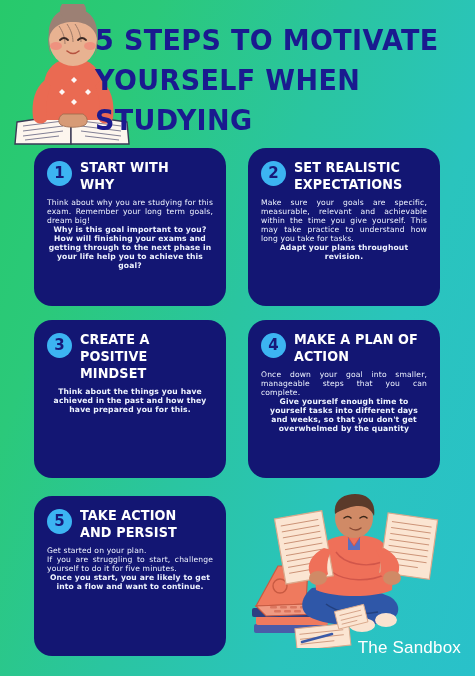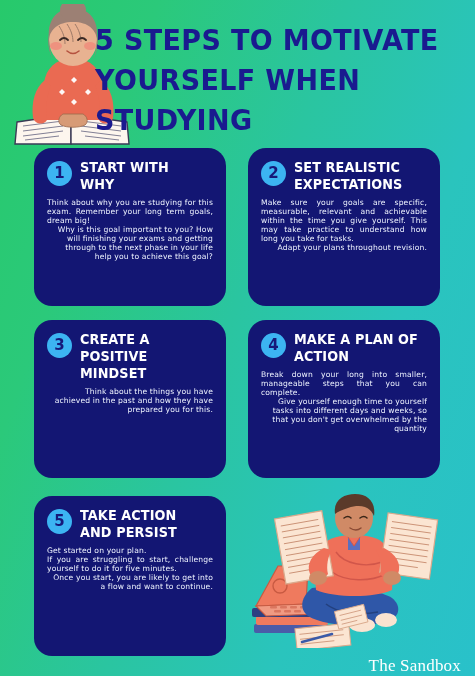--- a/index.html
+++ b/index.html
@@ -120,29 +120,29 @@
 
   .card-body p {
     color: #eef3ff;
     font-family: "DejaVu Sans", sans-serif;
     font-size: 7.6px;
     line-height: 9px;
     text-align: justify;
     text-justify: inter-word;
     letter-spacing: 0.15px;
   }
-  .card-body p:last-child { text-align: right; }
+  .card-body p:last-child { text-align: center; font-weight: bold; }
 
   
   .footer-brand {
     position: absolute;
     right: 14px;
-    bottom: 0;
+    bottom: 18px;
     color: #ffffff;
-    font-family: Liberation Serif, serif;
+    font-family: Liberation Sans, sans-serif;
     font-size: 17px;
     letter-spacing: 0.2px;
   }
 </style>
 </head>
 <body>
 
 <div class="header">
 
   <svg class="illus-woman" viewBox="0 0 128 146">
@@ -227,21 +227,21 @@
       <p>Think about the things you have achieved in the past and how they have prepared you for this.</p>
     </div>
   </div>
 
   <div class="card card-4">
     <div class="card-head">
       <div class="badge">4</div>
       <div class="card-title">MAKE A PLAN OF ACTION</div>
     </div>
     <div class="card-body">
-      <p>Break down your long into smaller, manageable steps that you can complete.</p>
+      <p>Once down your goal into smaller, manageable steps that you can complete.</p>
       <p>Give yourself enough time to yourself tasks into different days and weeks, so that you don't get overwhelmed by the quantity</p>
     </div>
   </div>
 
   <div class="card card-5">
     <div class="card-head">
       <div class="badge">5</div>
       <div class="card-title">TAKE ACTION AND PERSIST</div>
     </div>
     <div class="card-body">

